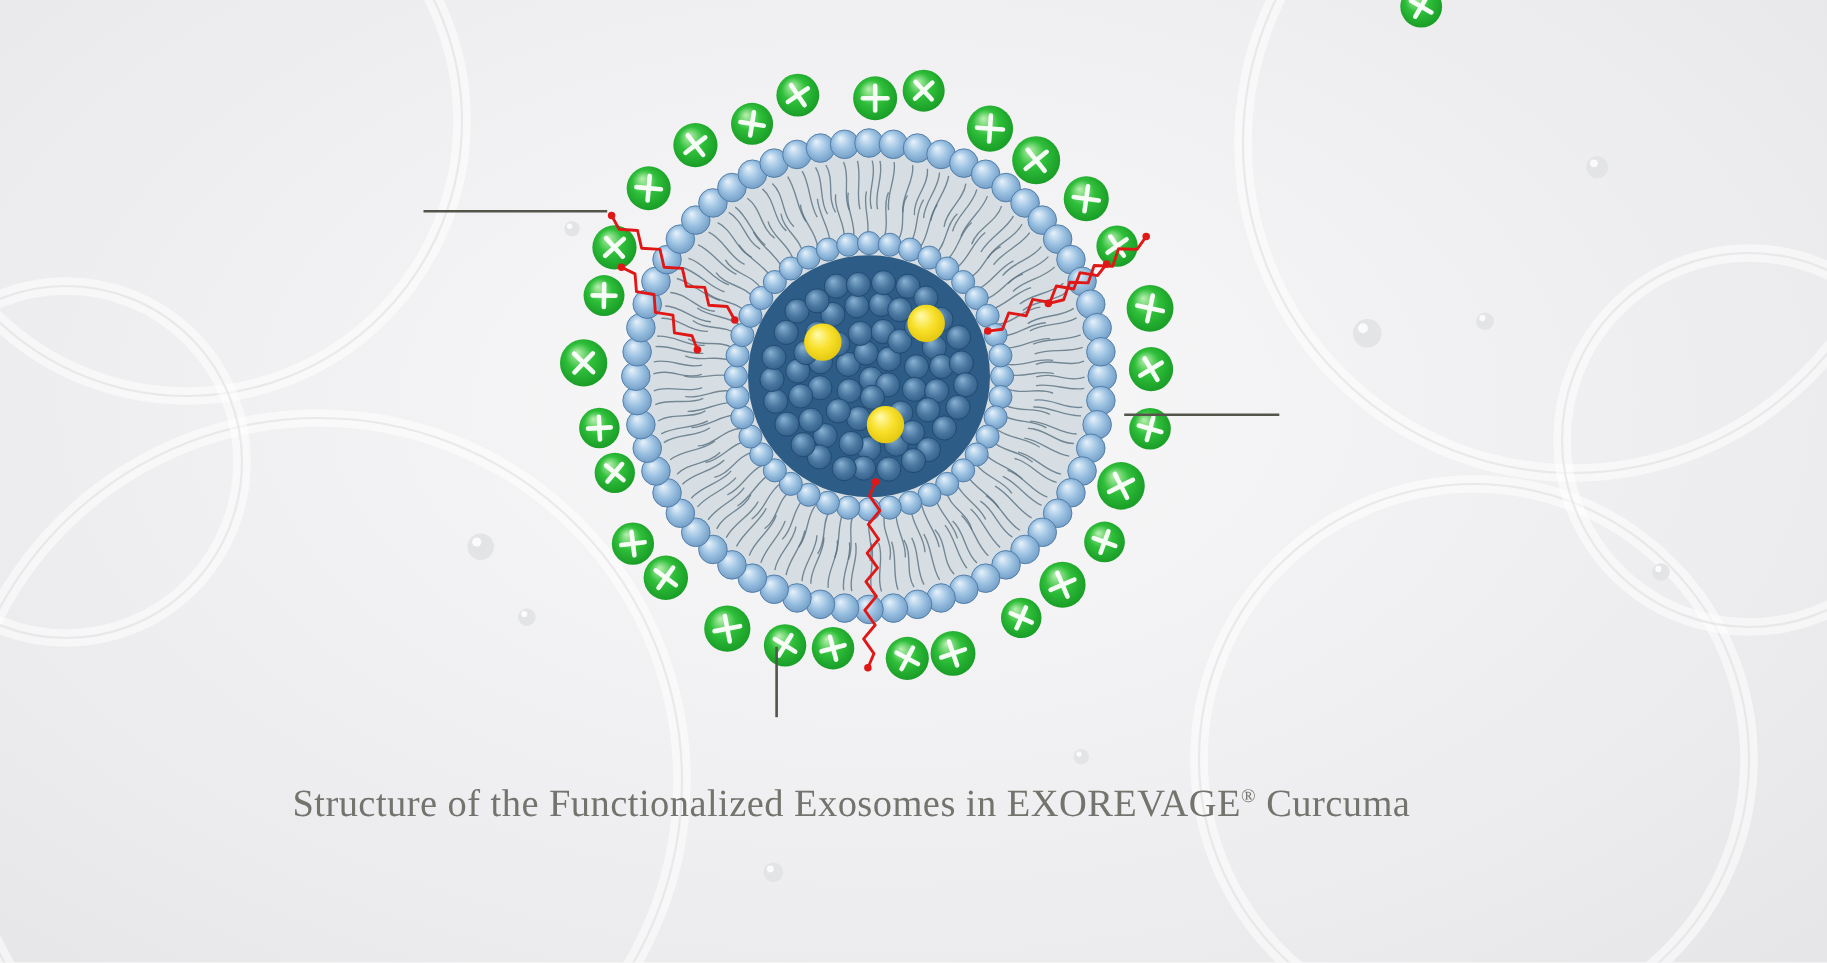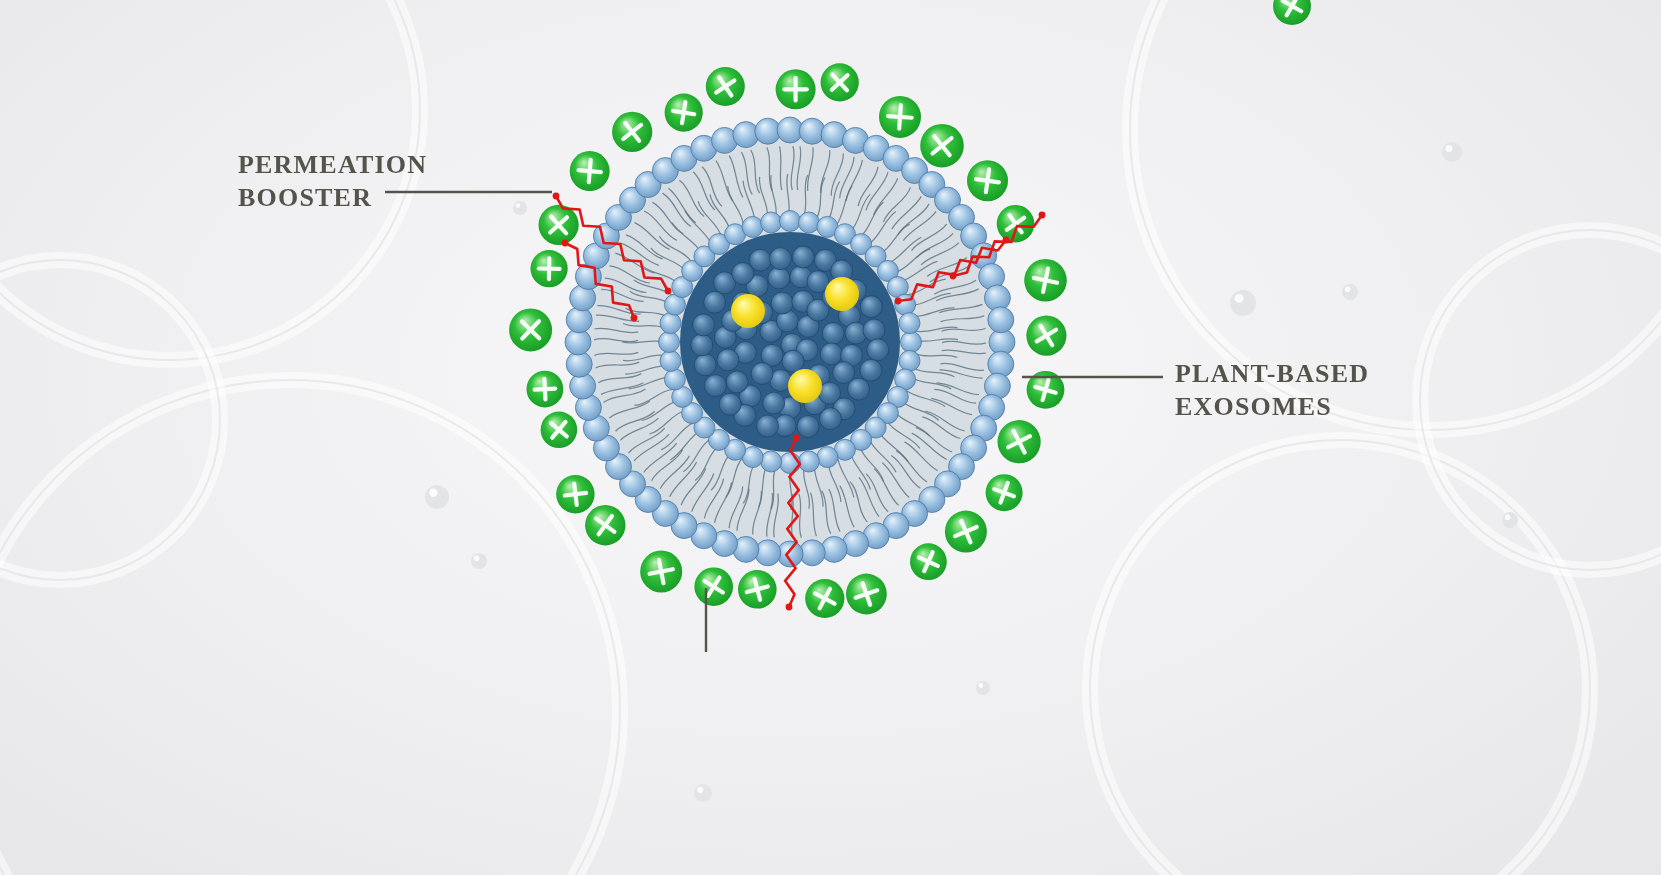--- a/index.html
+++ b/index.html
@@ -653,25 +653,18 @@
       <g>
         <polyline points="796,438 790.5,450.8 799.9,464.2 789.4,476.8 798.8,490.2 788.3,502.8 797.8,516.2 787.2,528.8 796.7,542.2 786.2,554.8 795.6,568.2 785.1,580.8 794.5,594.2 789,607" fill="none" stroke="#e01717" stroke-width="2.6" stroke-linejoin="round" stroke-linecap="round"></polyline>
         <circle cx="796" cy="438" r="3.4" fill="#e01717"></circle>
         <circle cx="789" cy="607" r="3.4" fill="#e01717"></circle>
       </g>
       <line x1="385" y1="192" x2="552" y2="192" stroke="#55544b" stroke-width="2.4"></line>
       <line x1="1163" y1="377" x2="1022" y2="377" stroke="#55544b" stroke-width="2.4"></line>
       <line x1="706" y1="588" x2="706" y2="652" stroke="#55544b" stroke-width="2.4"></line>
     </svg>
 
-  <div class="label label-permeation">
-    <div>PERMEATION</div>
-    <div>BOOSTER</div>
-  </div>
-
-  <div class="label label-exosomes">
-    <div>PLANT-BASED</div>
-    <div>EXOSOMES</div>
-  </div>
-
-
+
+
+
+  <div class="caption"><span>Structure of the Functionalized Exosomes in </span><span>EXOREVAGE</span><sup>®</sup><span> Curcuma</span></div>
 
 </div>
 
 </body></html>

